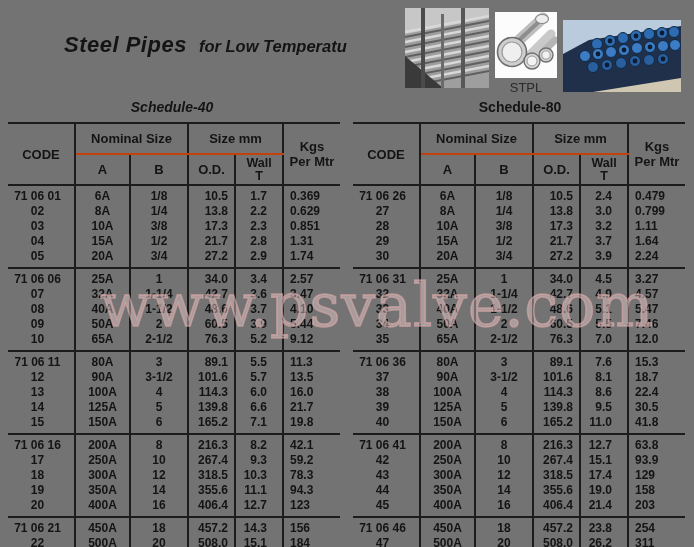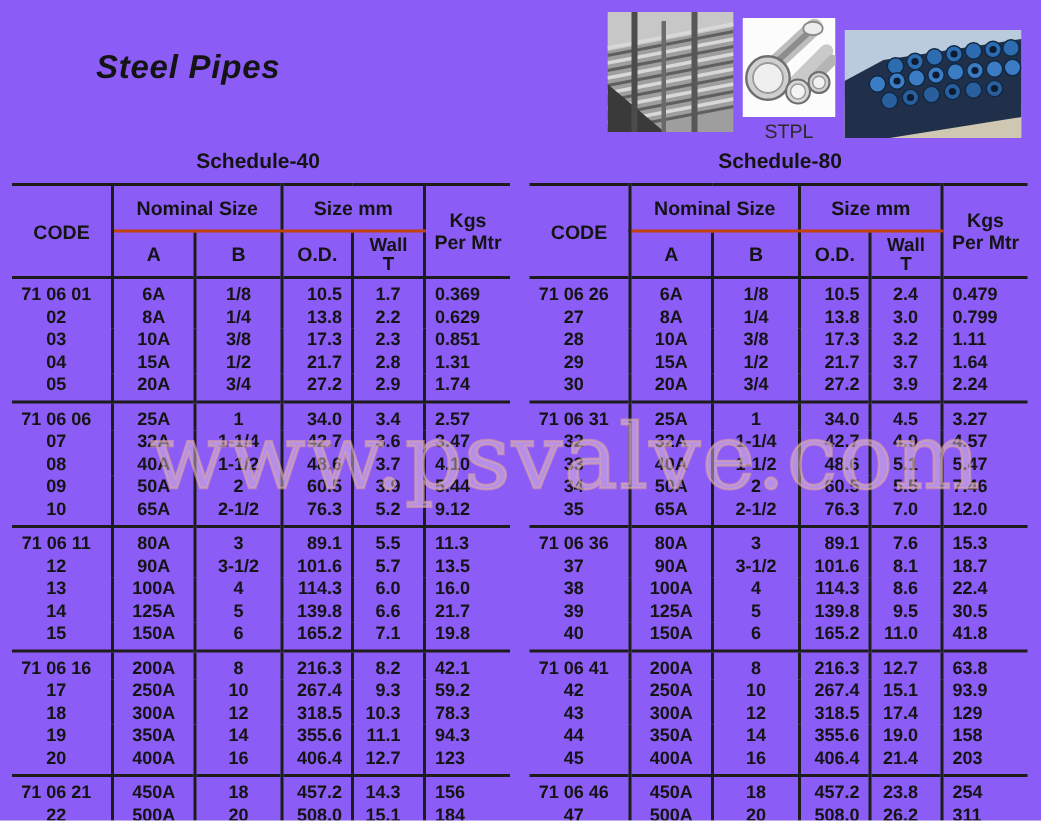--- a/index.html
+++ b/index.html
@@ -1,28 +1,28 @@
 <!DOCTYPE html>
 <html><head>
 <meta charset="utf-8">
 <style>
   html,body { margin:0; padding:0; background:#e9e9e9; }
   .page {
     position:relative; width:694px; height:547px; margin:0 auto;
-    background:#8b5cf6; overflow:hidden;
+    background:#737373; overflow:hidden;
     font-family:"Liberation Sans", sans-serif; color:#141414;
   }
 
   
   .title-row { position:absolute; left:64px; top:32px; display:flex; align-items:baseline; gap:12px; white-space:nowrap; }
   .title-main { font-style:italic; font-weight:bold; font-size:22px; letter-spacing:0.5px; }
   .title-sub  { font-style:italic; font-weight:bold; font-size:16.5px; }
 
   .sched { position:absolute; top:99px; transform:translateX(-50%); font-weight:bold; font-size:14px; }
-  #sched40 { left:172px; }
+  #sched40 { left:172px;font-style:italic; }
   #sched80 { left:520px; }
 
   .stpl { position:absolute; left:526px; top:80px; transform:translateX(-50%); font-size:13px; color:#2a2a2a; }
 
   .photo { position:absolute; display:block; }
   #photo-left  { left:405px; top:8px;  width:84px;  height:80px; }
   #photo-mid   { left:495px; top:12px; width:62px;  height:66px; }
   #photo-right { left:563px; top:20px; width:118px; height:72px; }
 
   
@@ -67,20 +67,21 @@
     -webkit-text-stroke:1.6px rgba(217,166,166,0.65);
   }
 </style>
 </head>
 <body>
 
 <div class="page">
 
   <div class="title-row">
     <span class="title-main">Steel Pipes</span>
+    <span class="title-sub">for Low Temperatu</span>
   </div>
 
   <svg id="photo-left" class="photo" viewBox="0 0 84 80">
     <rect width="84" height="80" fill="#9e9e9e"></rect>
     <polygon points="0,0 84,0 84,10 0,26" fill="#c7c7c7"></polygon>
     <g stroke="#d8d8d8" stroke-width="2.4">
       <line x1="0" y1="24" x2="84" y2="8"></line>
         <line x1="0" y1="34" x2="84" y2="18"></line>
       <line x1="0" y1="44" x2="84" y2="28"></line>
         <line x1="0" y1="54" x2="84" y2="38"></line>

